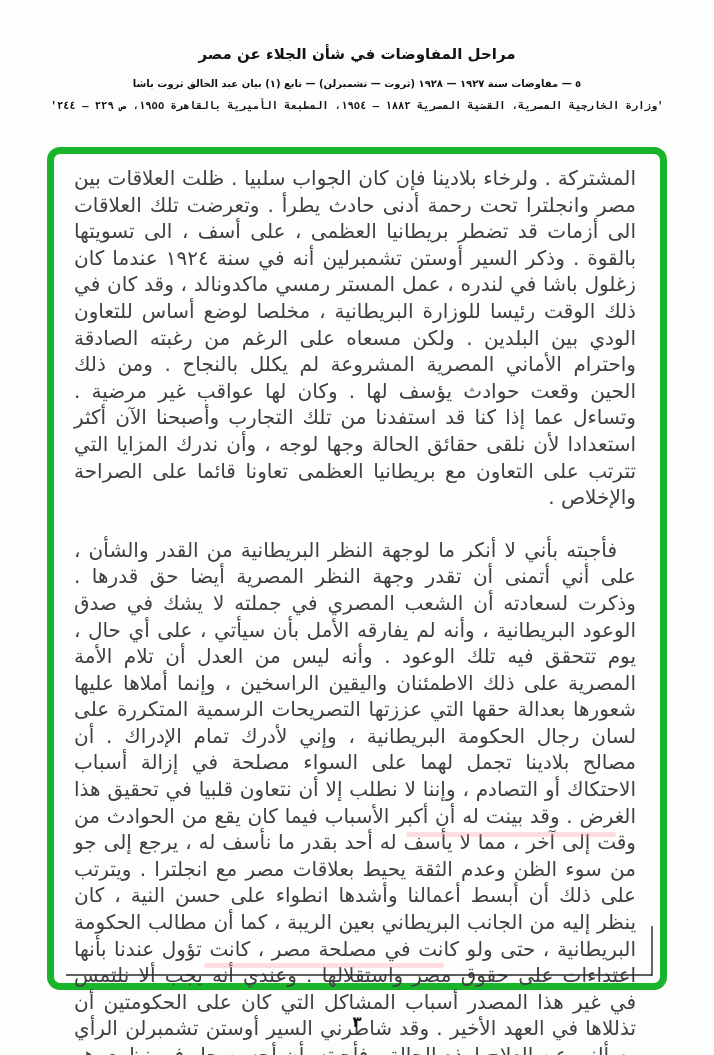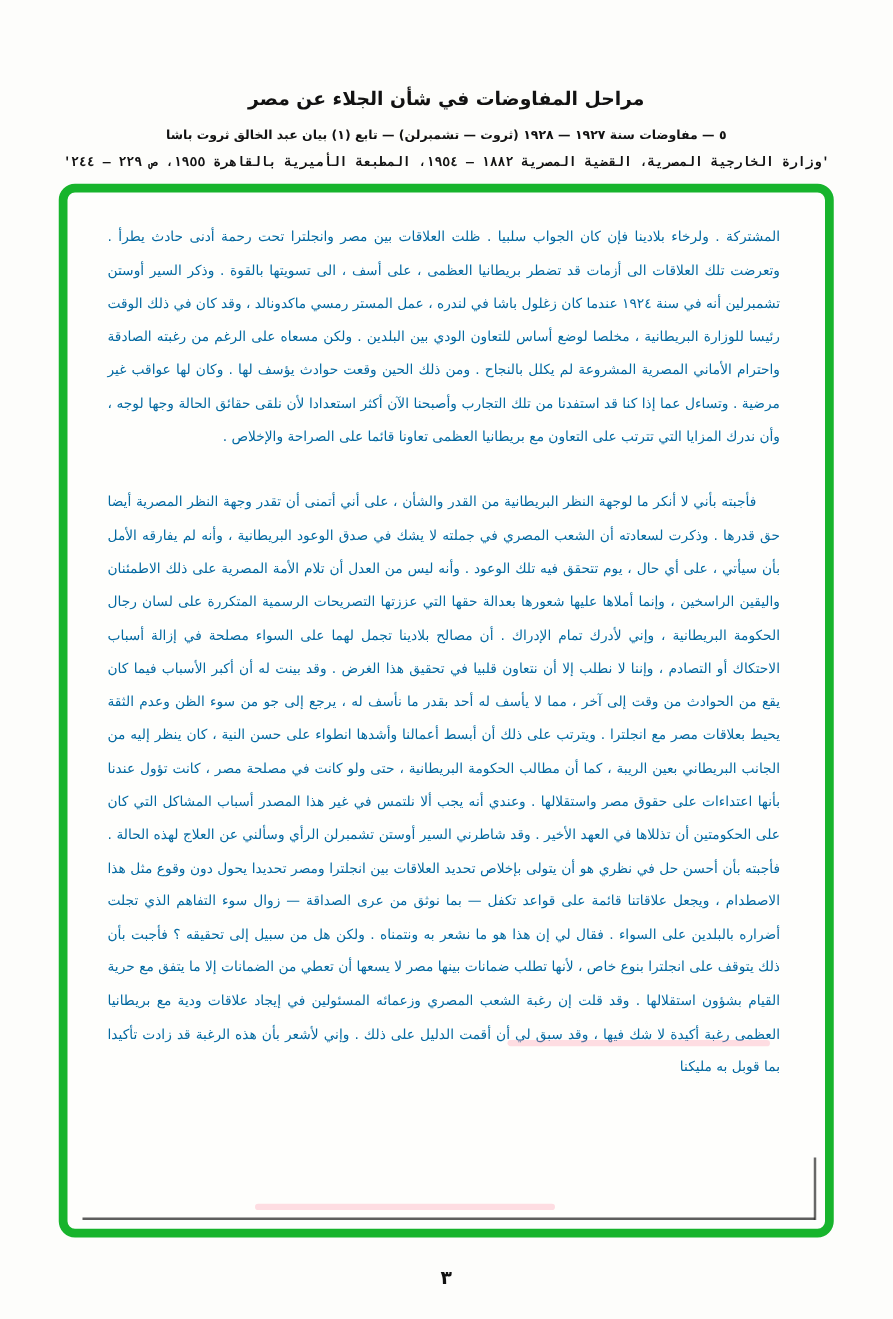--- a/index.html
+++ b/index.html
@@ -11,21 +11,21 @@
     overflow:hidden;
   }
   .page{
     position:relative;
     width:714px;height:1055px;
     direction:rtl;
   }
   
   .page-header{
     text-align:center;
-    padding-top:70px;
+    padding-top:45px;
     font-weight:bold;
     color:#121212;
   }
   .h-title{
     font-size:15px;
     line-height:18px;
     margin-bottom:12px;
   }
   .h-sub{
     font-size:10px;
@@ -44,26 +44,26 @@
     position:absolute;
     left:47px; top:147px;
     width:620px; height:843px;
     box-sizing:border-box;
     border:7px solid #17b42c;
     border-radius:13px;
     padding:11px 24px 0 20px;
     background:#fefefc;
   }
   .para{
-    margin:12px;
-    font-size:11px;
+    margin:0;
+    font-size:20px;
     line-height:26.6px;
     text-align:justify;
     text-justify:inter-word;
-    color:#0369a1;
+    color:#404040;
   }
   .para.p2{
     margin-top:26px;
     text-indent:19px;
   }
   
   .inner-frame-bottom{
     position:absolute;
     left:12px; right:8px; bottom:7px;
     height:0;

